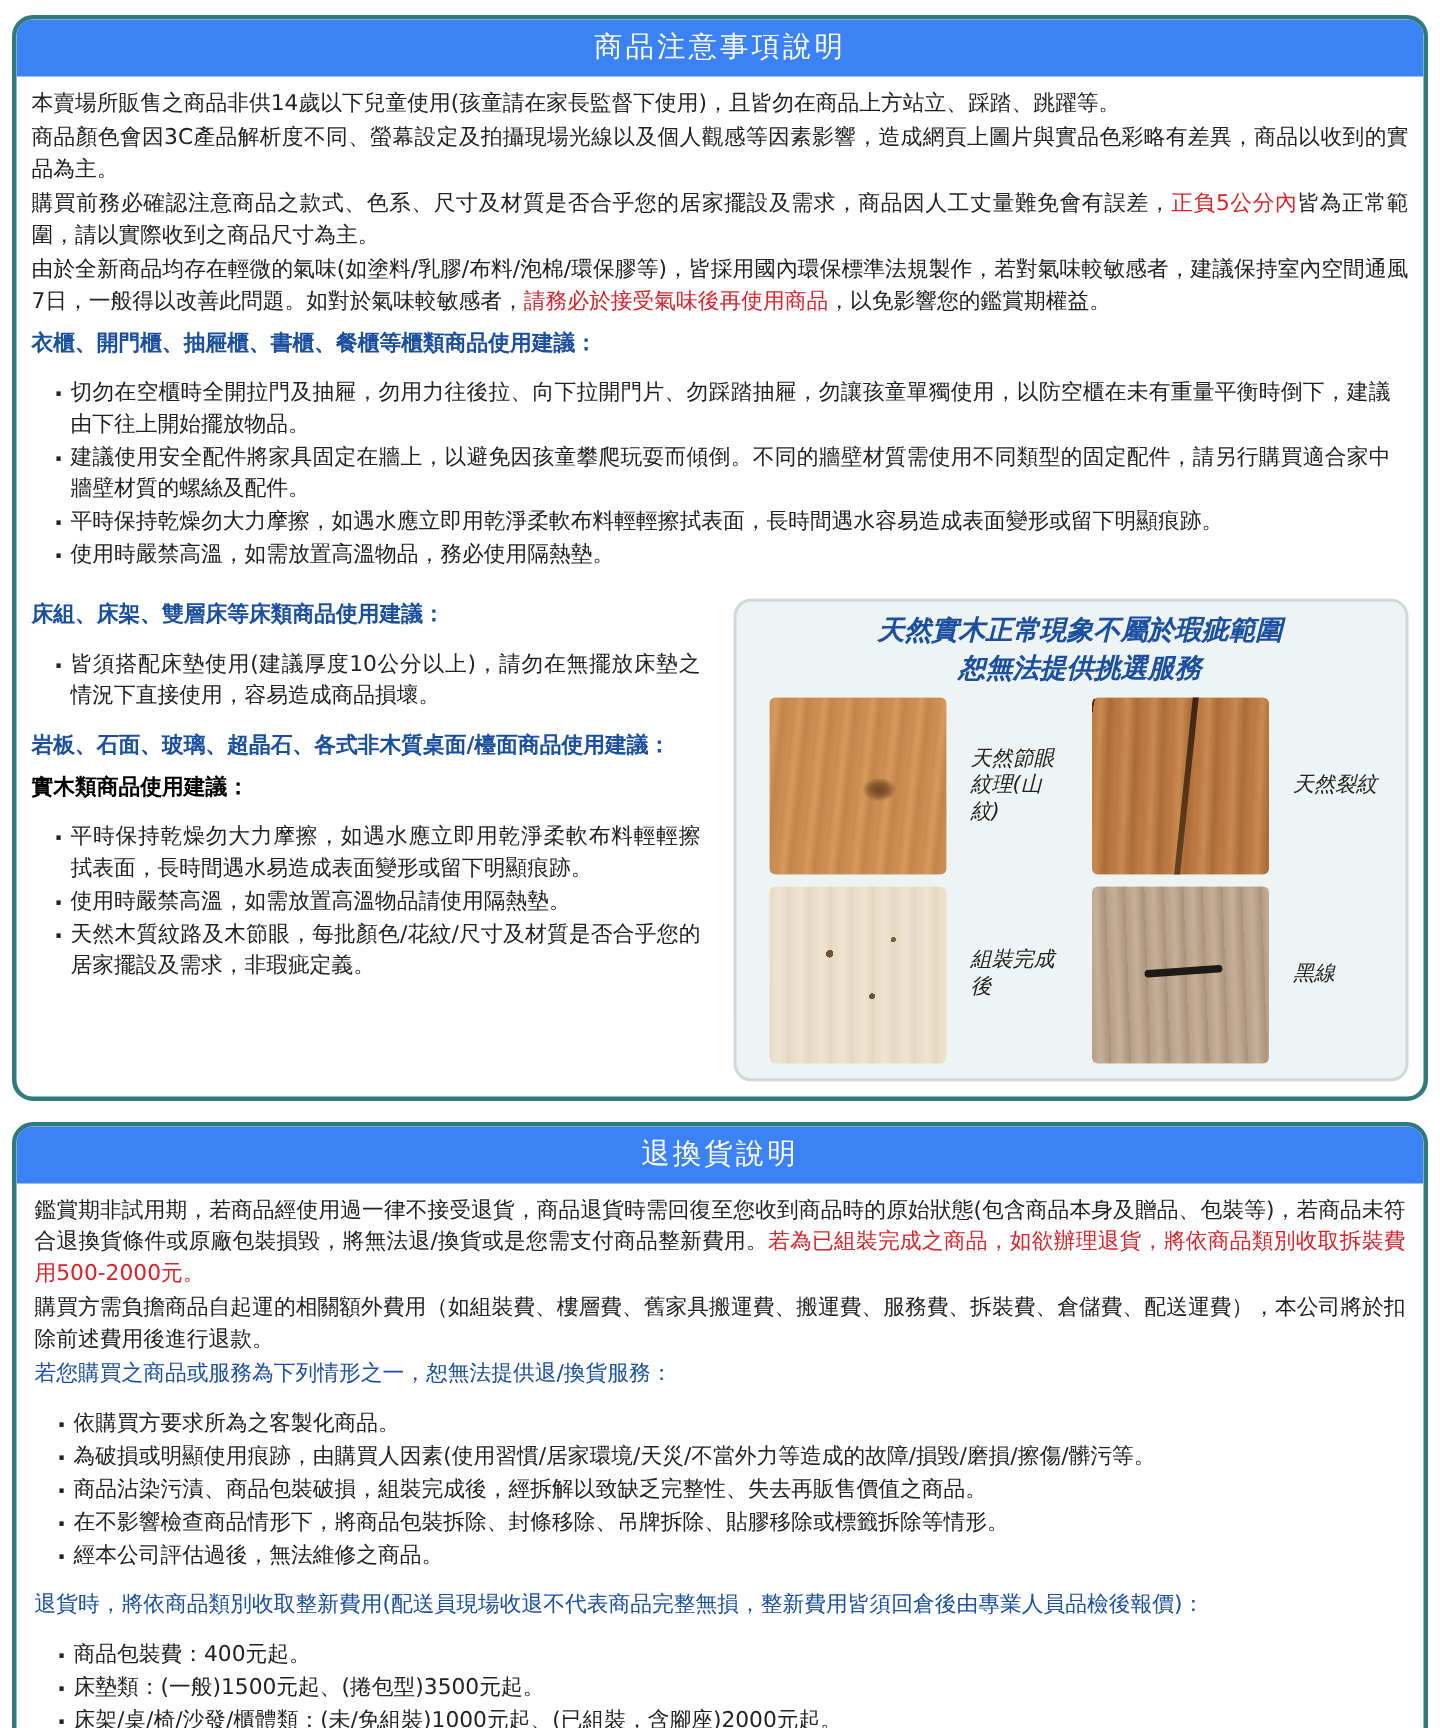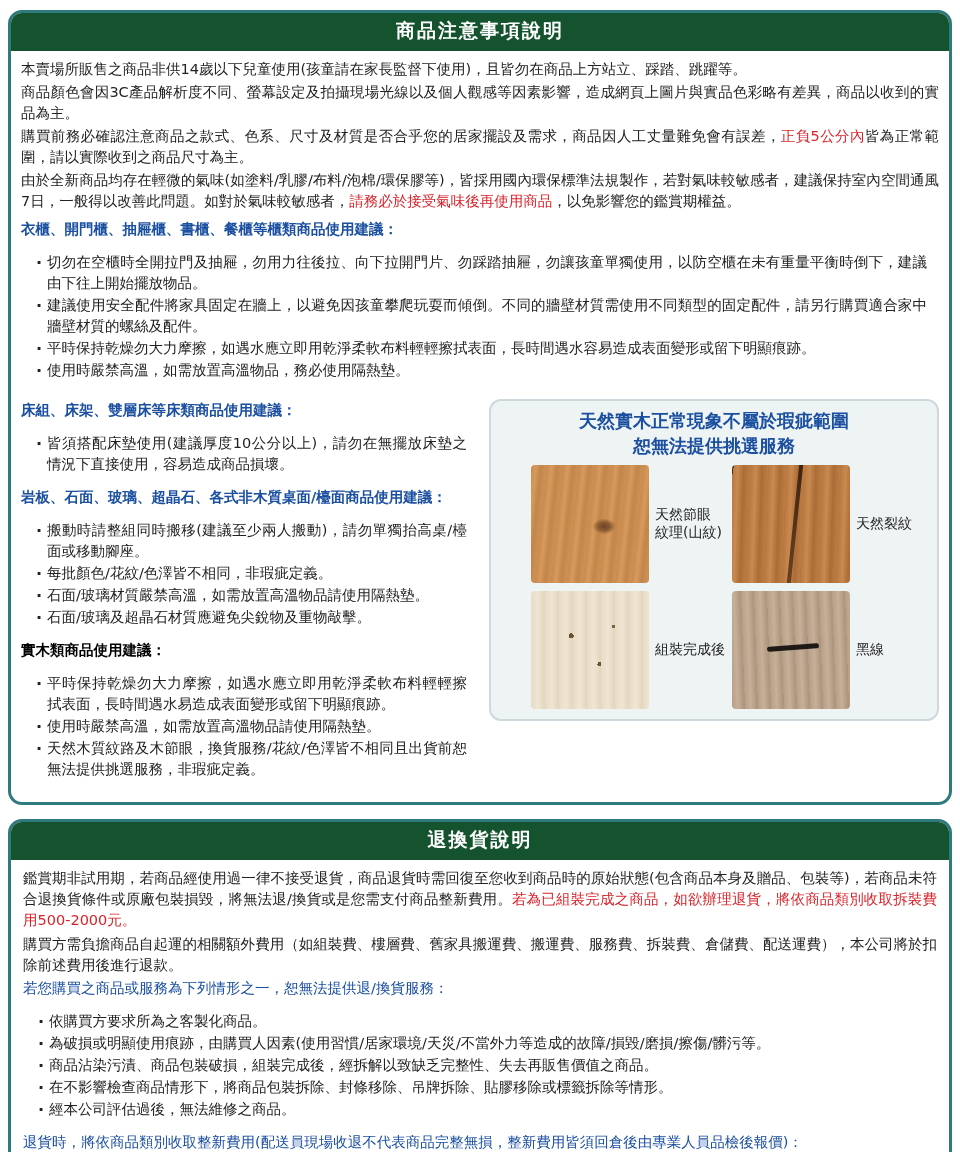--- a/index.html
+++ b/index.html
@@ -21,25 +21,25 @@
 
   
   .section {
     border: 3px solid #2f7a7c;
     border-radius: 14px;
     margin: 0 8px 14px 8px;
     background: #ffffff;
     overflow: hidden;
   }
   .section-header {
-    background: #14532d;
+    background: #3b82f6;
     color: #ffffff;
     text-align: center;
     font-size: 19px;
-    font-weight: bold;
+    font-weight: normal;
     letter-spacing: 2px;
     padding: 5px 0 7px 0;
   }
   .section-body {
     padding: 8px 10px 10px 10px;
     font-size: 14.5px;
     line-height: 1.45;
   }
 
   
@@ -91,37 +91,37 @@
   }
   .split-right {
     flex: 1;
     margin-top: 6px;
   }
 
   .wood-card {
     border: 2px solid #cfd8dc;
     border-radius: 12px;
     background: #eef3f4;
-    padding: 8px 10px 10px 10px;
+    padding: 8px 10px 10px 22px;
+    font-style: italic;
   }
   .wood-title {
     text-align: center;
     color: #1b4fa0;
     font-weight: bold;
     font-size: 18px;
     line-height: 1.35;
     margin-bottom: 7px;
   }
   .wood-grid {
     display: grid;
     grid-template-columns: 118px 1fr 118px 1fr;
     grid-template-rows: auto auto;
-    gap: 8px 6px;
+    gap: 8px 16px;
     align-items: center;
-    margin-left: 30px;
   }
   .swatch {
     width: 118px;
     height: 118px;
     border-radius: 4px;
     position: relative;
     overflow: hidden;
   }
   .sw-label {
     font-size: 14px;
@@ -214,32 +214,26 @@
 
       <div class="split">
         <div class="split-left">
 
           <div class="subhead">床組、床架、雙層床等床類商品使用建議：</div>
           <ul class="bullets">
             <li>皆須搭配床墊使用(建議厚度10公分以上)，請勿在無擺放床墊之情況下直接使用，容易造成商品損壞。</li>
           </ul>
 
           <div class="subhead">岩板、石面、玻璃、超晶石、各式非木質桌面/檯面商品使用建議：</div>
-          <ul class="bullets">
-            <li>搬動時請整組同時搬移(建議至少兩人搬動)，請勿單獨抬高桌/檯面或移動腳座。</li>
-            <li>每批顏色/花紋/色澤皆不相同，非瑕疵定義。</li>
-            <li>石面/玻璃材質嚴禁高溫，如需放置高溫物品請使用隔熱墊。</li>
-            <li>石面/玻璃及超晶石材質應避免尖銳物及重物敲擊。</li>
-          </ul>
 
           <div class="subhead teal-head">實木類商品使用建議：</div>
           <ul class="bullets">
             <li>平時保持乾燥勿大力摩擦，如遇水應立即用乾淨柔軟布料輕輕擦拭表面，長時間遇水易造成表面變形或留下明顯痕跡。</li>
             <li>使用時嚴禁高溫，如需放置高溫物品請使用隔熱墊。</li>
-            <li>天然木質紋路及木節眼，換貨服務/花紋/色澤皆不相同且出貨前恕無法提供挑選服務，非瑕疵定義。</li>
+            <li>天然木質紋路及木節眼，每批顏色/花紋/尺寸及材質是否合乎您的居家擺設及需求，非瑕疵定義。</li>
           </ul>
         </div>
 
         <div class="split-right">
           <div class="wood-card">
             <div class="wood-title">
               <div>天然實木正常現象不屬於瑕疵範圍</div>
               <div>恕無法提供挑選服務</div>
             </div>
             <div class="wood-grid">

